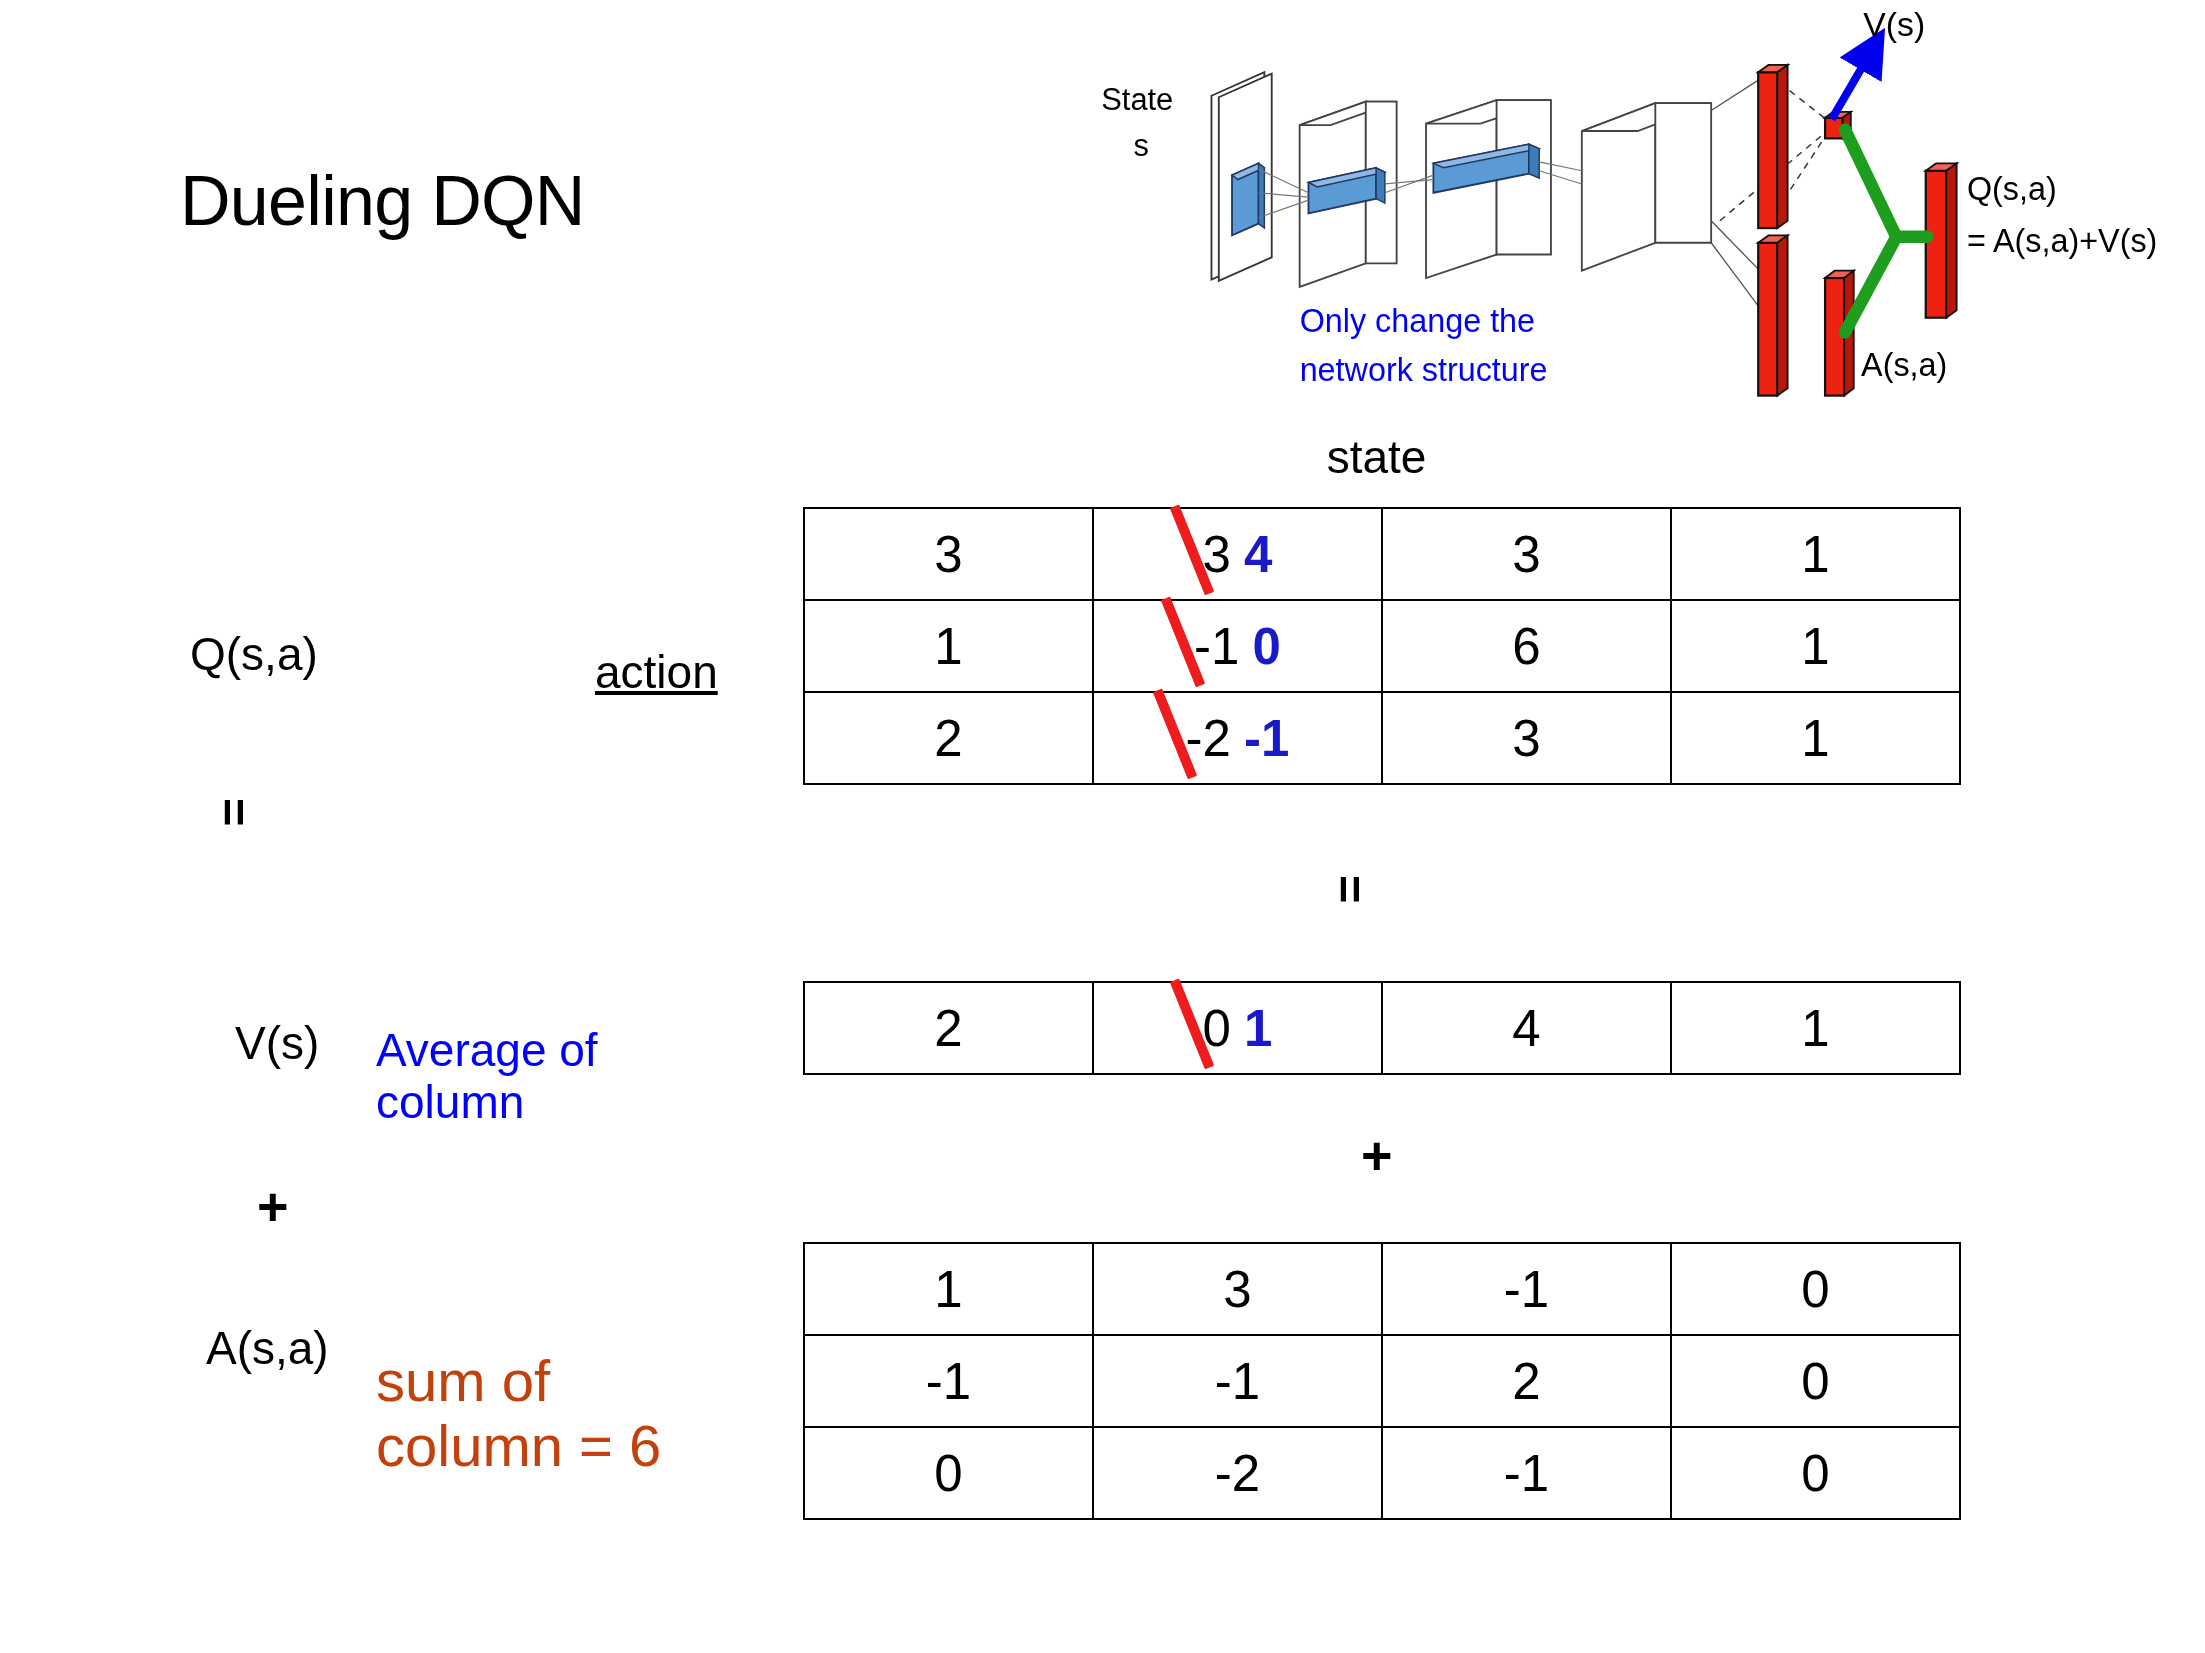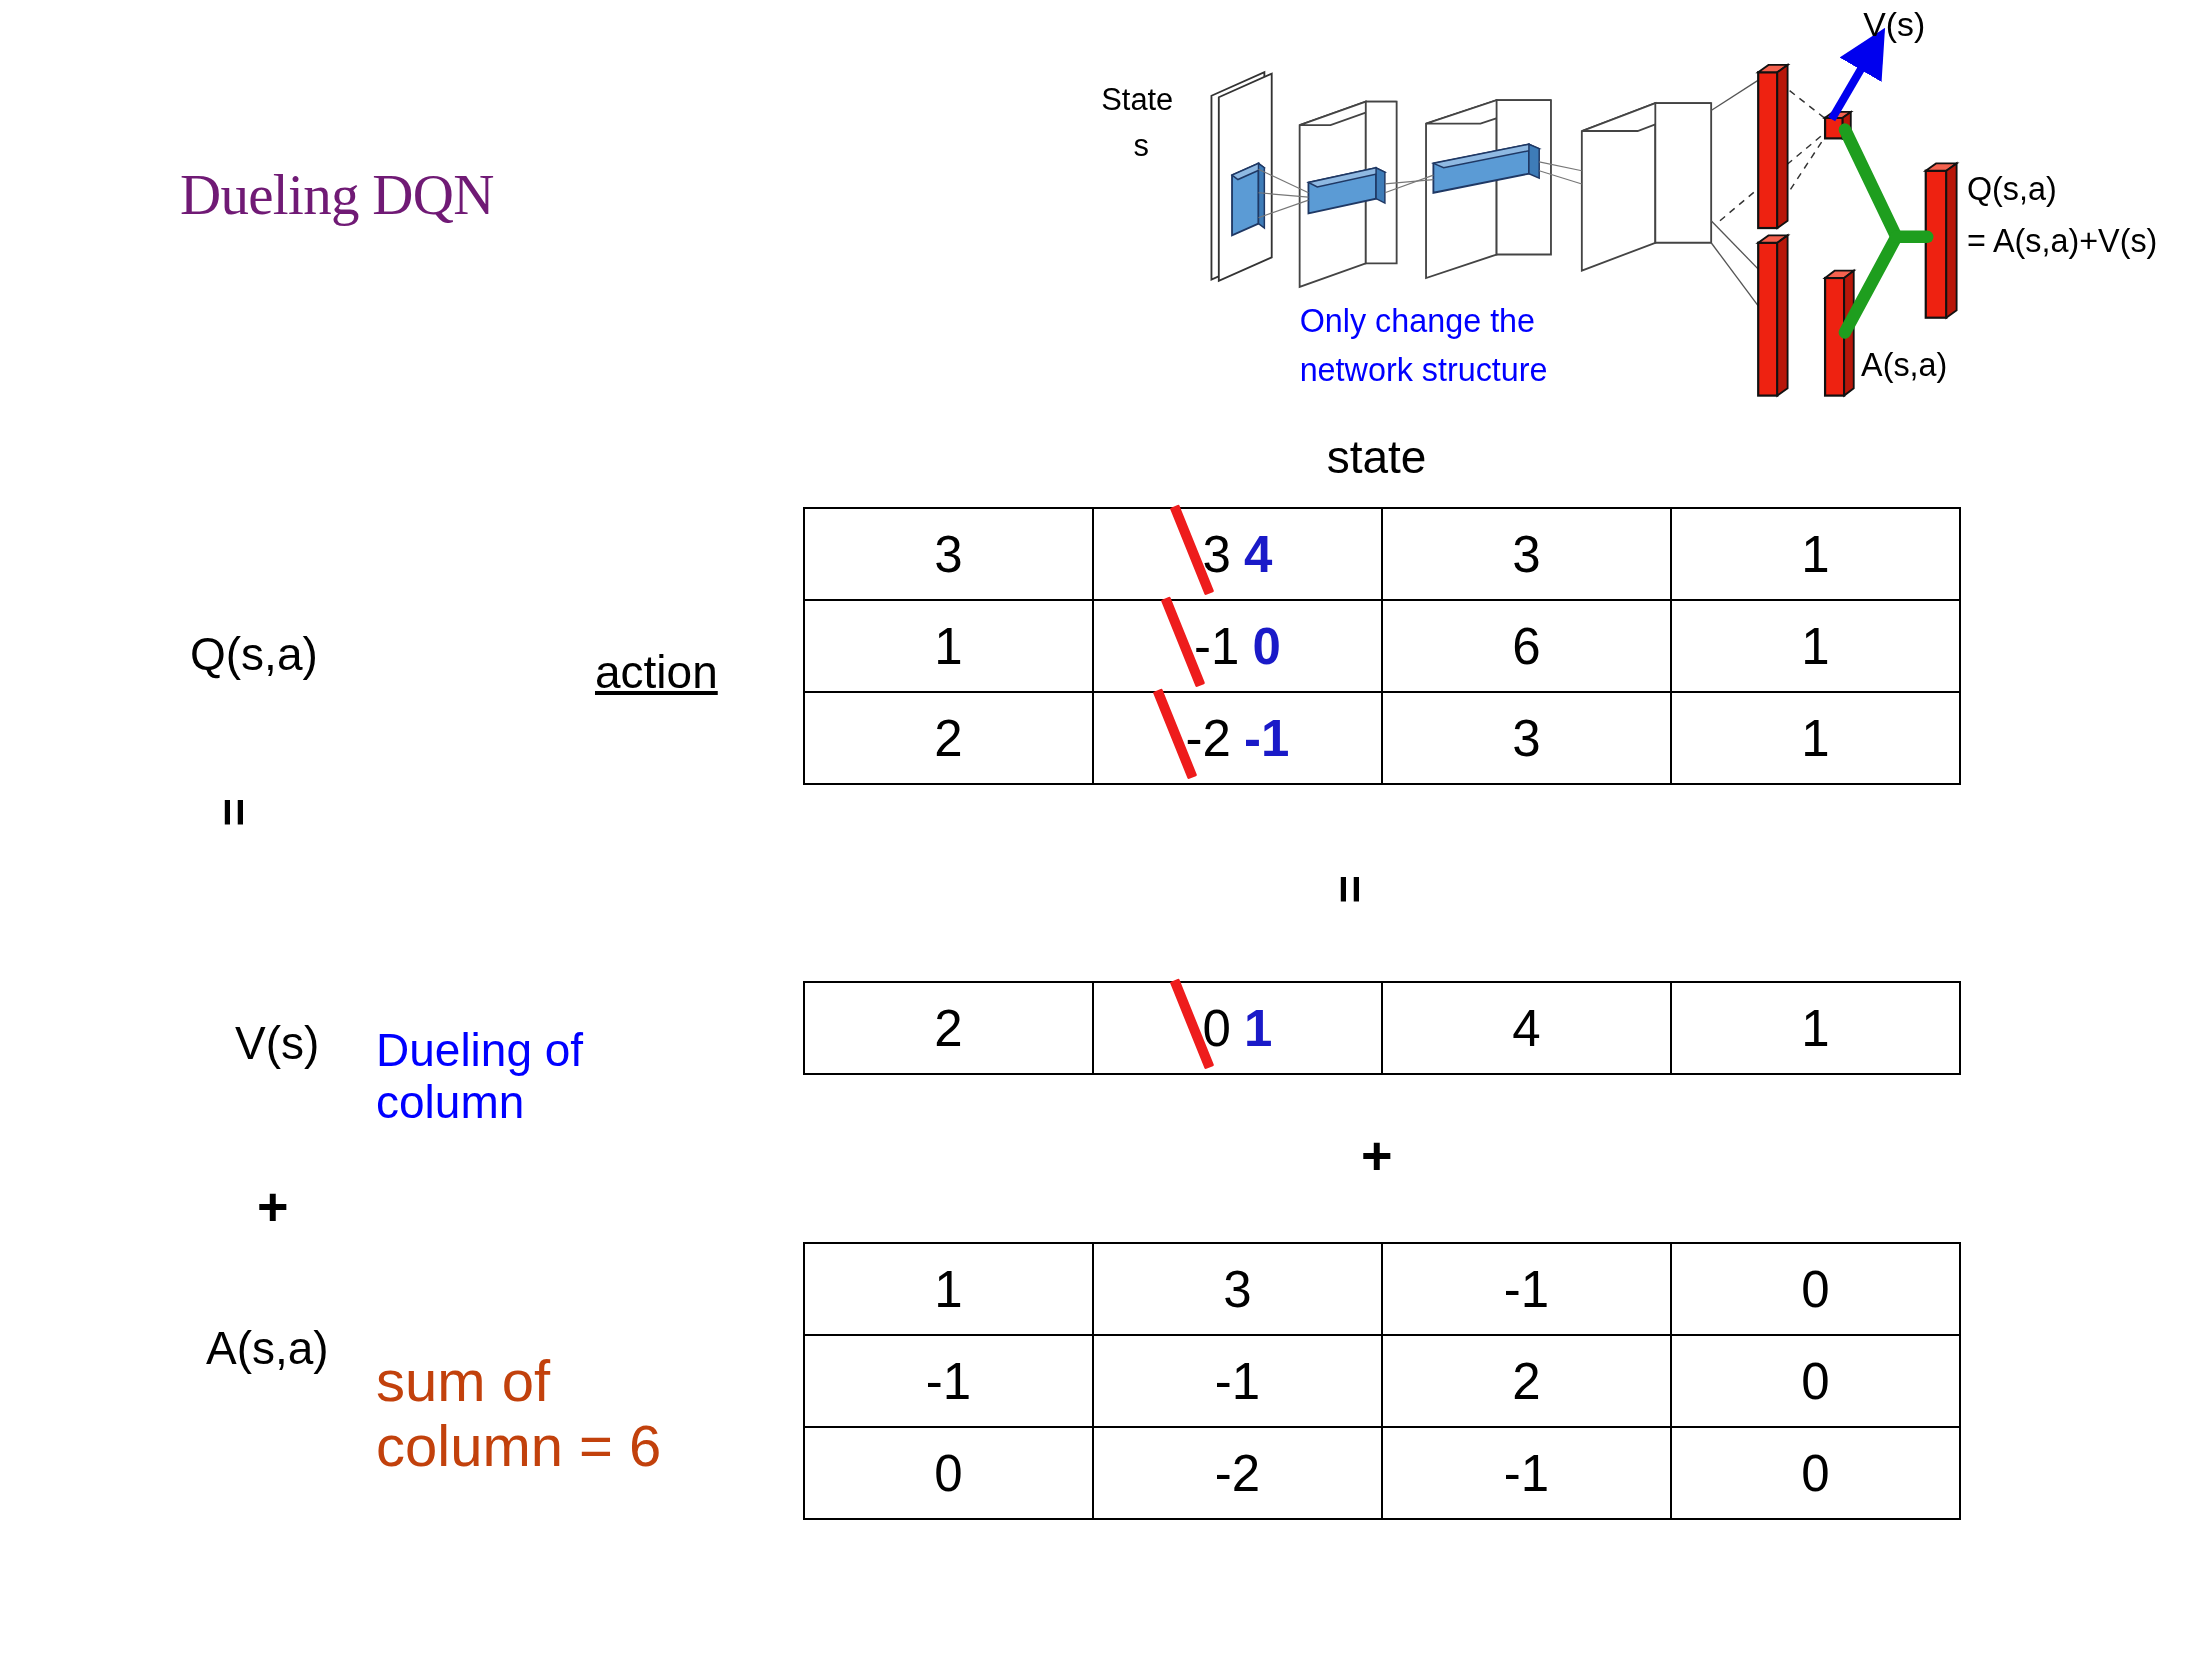--- a/index.html
+++ b/index.html
@@ -4,22 +4,22 @@
 <style>
   html,body{margin:0;padding:0;background:#ffffff;}
   body{width:2205px;height:1654px;position:relative;overflow:hidden;
        font-family:"Liberation Sans",sans-serif;color:#000;}
 
   .abs{position:absolute;}
 
   
   #slide-title{
     left:180px; top:165px; width:845px;
-    font-size:57px; line-height:1.05; font-weight:400; letter-spacing:-0.7px;
-    color:#701a75; white-space:nowrap;font-family:Liberation Serif, serif;
+    font-size:70px; line-height:1.05; font-weight:400; letter-spacing:-0.7px;
+    color:#000000; white-space:nowrap;
   }
 
   
   #network-diagram{left:1088px; top:0px; width:1117px; height:412px;}
   #network-diagram svg{display:block;width:100%;height:100%;}
 
   
   .lbl{font-size:44px;line-height:1.12;white-space:nowrap;}
   .lbl-blue{color:#0000ff;}
   .lbl-wrap{white-space:normal;}
@@ -203,21 +203,21 @@
 
 <div class="abs lbl" id="action-label">action</div>
 
 <div class="abs lbl" id="q-label">Q(s,a)</div>
 
 <div class="abs lbl" id="eq-1">=</div>
 
 <div class="abs lbl" id="v-label">V(s)</div>
 
 <div class="abs lbl lbl-blue lbl-wrap" id="avg-note">
-  <span>Dueling of</span><br>
+  <span>Average of</span><br>
   <span>column</span>
 </div>
 
 <div class="abs lbl" id="plus-1">+</div>
 
 <div class="abs lbl" id="a-label">A(s,a)</div>
 
 <div class="abs lbl lbl-blue lbl-wrap" id="sum-note">
   <span>sum of</span><br>
   <span>column = 6</span>

